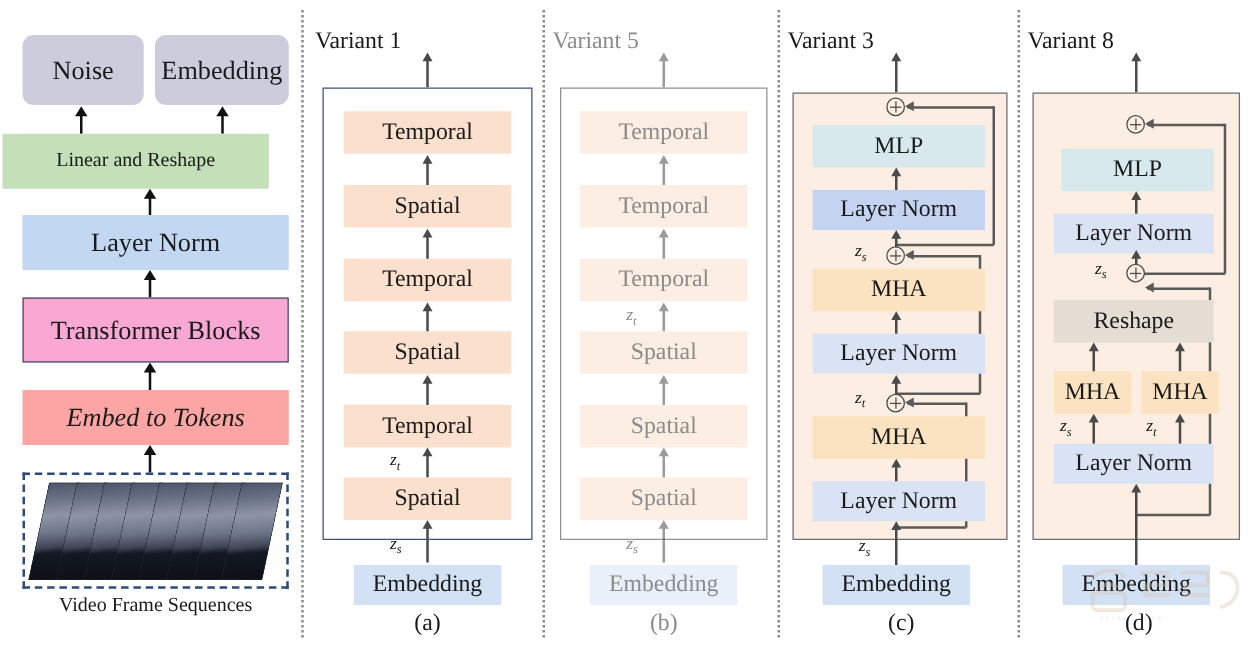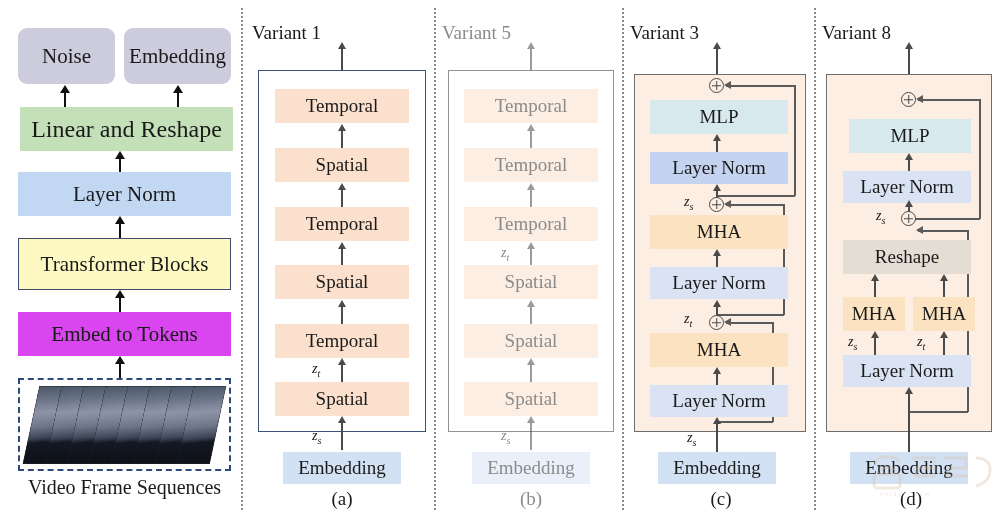--- a/index.html
+++ b/index.html
@@ -5,22 +5,22 @@
   html,body{margin:0;padding:0;background:#ffffff;}
   body{width:1000px;height:518px;position:relative;overflow:hidden;
        font-family:"Liberation Serif","DejaVu Serif",serif;color:#1a1a1a;}
   .box{position:absolute;display:flex;align-items:center;justify-content:center;
        text-align:left;line-height:1;box-sizing:border-box;}
   
   .rbox{border-radius:9px;}
   .lbl-noise{background:#ccccdd;}
   .lbl-green{background:#c3e0b8;}
   .lbl-blue{background:#c2d8f2;}
-  .lbl-peach{background:#fef9c3;border:1.6px solid #3b4d6b;}
-  .lbl-gray{background:#d946ef;}
+  .lbl-peach{background:#f9a8d4;border:1.6px solid #3b4d6b;}
+  .lbl-gray{background:#fca5a5;font-style:italic;}
   .cap{position:absolute;text-align:center;}
   
   .varrow{position:absolute;background:#111;width:2px;}
   .varrow:after{content:"";position:absolute;left:50%;top:-7px;transform:translateX(-50%);
      width:0;height:0;border-left:5px solid transparent;border-right:5px solid transparent;
      border-bottom:8px solid #111;}
   .varrow.thin{background:#4a4a4a;width:1.6px;}
   .varrow.thin:after{border-bottom-color:#4a4a4a;border-left-width:4px;border-right-width:4px;border-bottom-width:7px;top:-6px;}
   
   .dashbox{position:absolute;border:2px dashed #2d4a7a;box-sizing:border-box;}
@@ -75,21 +75,21 @@
   <div class="box rbox lbl-noise" style="left:18px;top:28px;width:97px;height:56px;font-size:21px;">
     <span>Noise</span>
   </div>
   <div class="box rbox lbl-noise" style="left:124px;top:28px;width:107px;height:56px;font-size:21px;">
     <span>Embedding</span>
   </div>
 
   <div class="varrow" style="left:64px;top:92px;height:15px;"></div>
   <div class="varrow" style="left:177px;top:92px;height:15px;"></div>
 
-  <div class="box lbl-green" style="left:20px;top:107px;width:213px;height:44px;font-size:24px;">
+  <div class="box lbl-green" style="left:2px;top:107px;width:213px;height:44px;font-size:16px;">
     <span>Linear and Reshape</span>
   </div>
 
   <div class="varrow" style="left:119px;top:158px;height:15px;"></div>
 
   <div class="box lbl-blue" style="left:18px;top:172px;width:213px;height:44px;font-size:21px;">
     <span>Layer Norm</span>
   </div>
 
   <div class="varrow" style="left:119px;top:223px;height:15px;"></div>
@@ -111,21 +111,21 @@
     <div class="frame" style="left:31px;top:386px;width:25px;height:78px;"></div>
     <div class="frame" style="left:53px;top:386px;width:25px;height:78px;"></div>
     <div class="frame" style="left:75px;top:386px;width:25px;height:78px;"></div>
     <div class="frame" style="left:97px;top:386px;width:25px;height:78px;"></div>
     <div class="frame" style="left:119px;top:386px;width:25px;height:78px;"></div>
     <div class="frame" style="left:141px;top:386px;width:25px;height:78px;"></div>
     <div class="frame" style="left:163px;top:386px;width:25px;height:78px;"></div>
     <div class="frame" style="left:185px;top:386px;width:33px;height:78px;"></div>
   </div>
 
-  <div class="cap" style="left:0px;top:476px;width:249px;font-size:20px;">Video Frame Sequences</div>
+  <div class="cap" style="left:0px;top:476px;width:249px;font-size:16px;">Video Frame Sequences</div>
 </div>
 
 <div class="divider" style="left:241px;top:8px;height:502px;"></div>
 <div class="divider" style="left:434px;top:8px;height:502px;"></div>
 <div class="divider" style="left:622px;top:8px;height:502px;"></div>
 <div class="divider" style="left:814px;top:8px;height:502px;"></div>
 
 <div>
   <div class="vtitle" style="left:252px;top:22px;width:180px;">Variant 1</div>
   <div class="varrow thin" style="left:341px;top:48px;height:22px;"></div>

